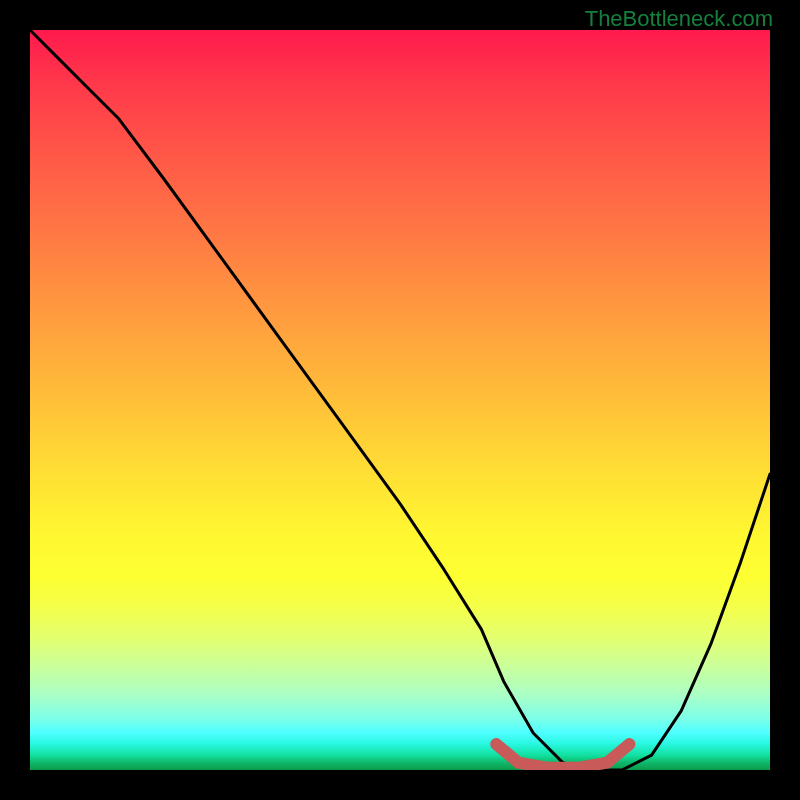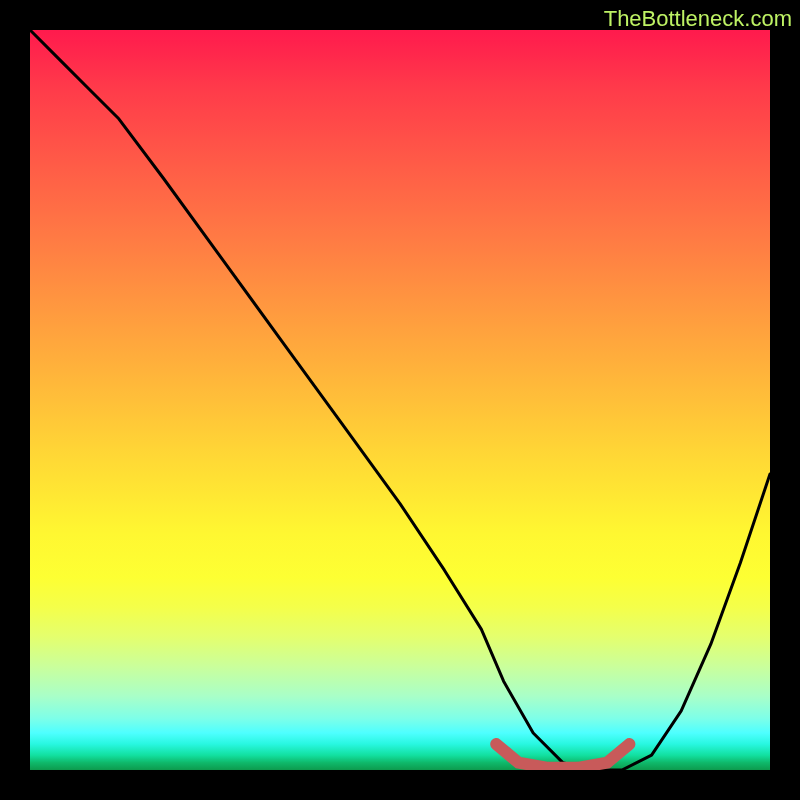--- a/index.html
+++ b/index.html
@@ -7,22 +7,22 @@
     padding: 0;
     width: 800px;
     height: 800px;
     background: #000;
     position: relative;
     font-family: Arial, sans-serif;
   }
   .watermark {
     position: absolute;
     top: 6px;
-    right: 8px;
-    color: #bef264;
+    right: 27px;
+    color: #15803d;
     font-size: 22px;
     font-weight: 500;
     z-index: 10;
   }
   .plot-area {
     position: absolute;
     left: 30px;
     top: 30px;
     width: 740px;
     height: 740px;

